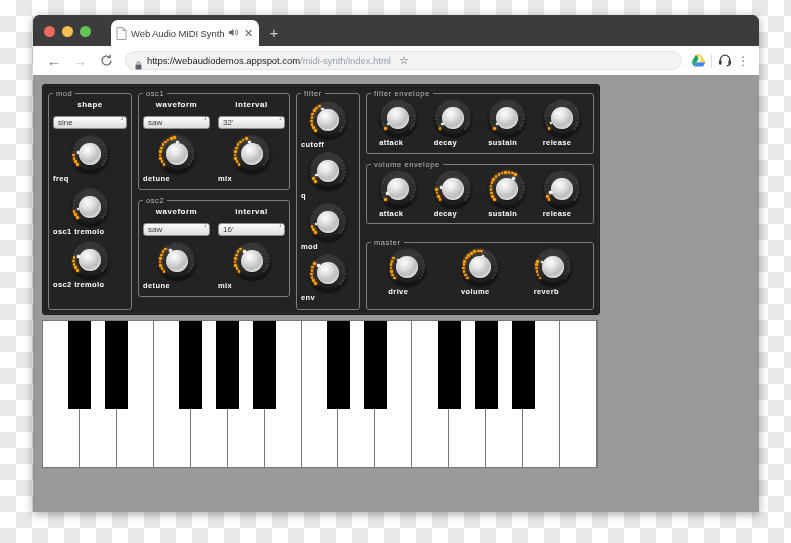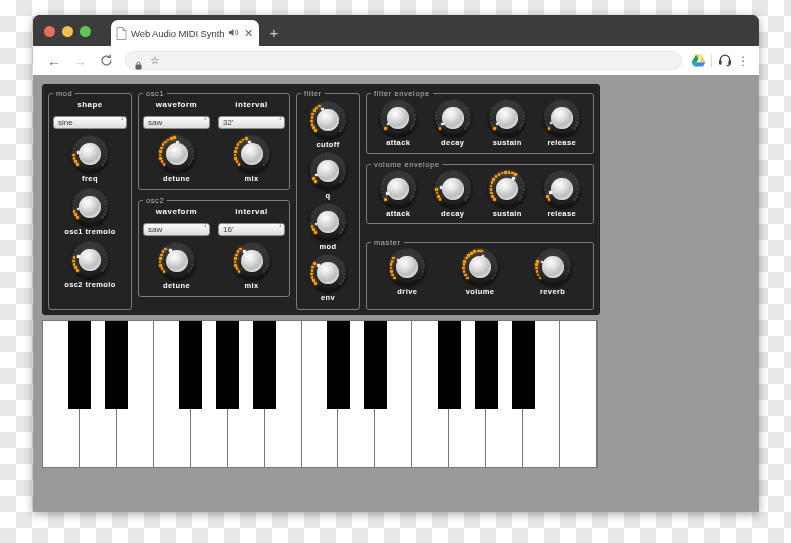--- a/index.html
+++ b/index.html
@@ -114,21 +114,21 @@
     position:absolute;left:8px;top:8px;width:22px;height:22px;border-radius:50%;
     background:
       radial-gradient(circle at 38% 30%,#fdfdfd 0%,#e3e3e3 28%,#bdbdbd 58%,#d9d9d9 78%,#a9a9a9 100%);
     box-shadow:0 1px 2px rgba(0,0,0,.6), inset 0 0 2px rgba(255,255,255,.8);
   }
   .knob .pointer{position:absolute;width:2.5px;height:2.5px;border-radius:50%;background:#fff;
                  box-shadow:0 0 2px #fff;}
   .led{position:absolute;width:2.6px;height:2.6px;border-radius:50%;}
   .led.on{background:#ffa310;box-shadow:0 0 2.5px #ff9500;}
   .led.off{background:#3a3a3a;}
-  .knobcell{display:flex;flex-direction:column;align-items:center;}
+  .knobcell{display:flex;flex-direction:column;align-items:flex-start;}
   .knobcell .lbl{margin-top:1px;}
 
   
   .keyboard{
     position:absolute;left:9px;top:245px;width:556px;height:148px;
     background:#fff;border:1px solid #777;box-sizing:border-box;
   }
   .wkey{position:absolute;top:0;bottom:0;background:#fff;border-right:1px solid #777;box-sizing:border-box;}
   .wkey:last-child{border-right:none;}
   .bkey{position:absolute;top:0;height:88px;background:#000;box-sizing:border-box;z-index:2;}
@@ -182,20 +182,21 @@
         </svg>
     </div>
 
     <div class="omnibox">
       <span class="lock">
         <svg width="7" height="9" viewBox="0 0 7 9">
             <rect x="0.5" y="3.5" width="6" height="5" rx="1" fill="#5f6368"></rect>
             <path d="M2 3.5V2.4a1.5 1.5 0 0 1 3 0v1.1" fill="none" stroke="#5f6368" stroke-width="1"></path>
           </svg>
       </span>
+      <span class="url"><b>https://webaudiodemos.appspot.com</b><span>/midi-synth/index.html</span></span>
       <span class="star">☆</span>
     </div>
 
     <div class="tb-icon">
       <svg width="15" height="14" viewBox="0 0 15 14">
         <path d="M5 0.5h5l-2.5 4.3z" fill="#ffcf44"></path>
         <path d="M7.5 4.8L5 0.5 0.6 8.3h5z" fill="#1da462"></path>
         <path d="M5.6 8.3L3.2 12.6h8.9L14.4 8.3z" fill="#4285f4"></path>
         <path d="M10 0.5l4.4 7.8H9.3z" fill="#ffcf44"></path>
         <path d="M0.6 8.3l2.6 4.3 2.4-4.3z" fill="#1da462"></path>

